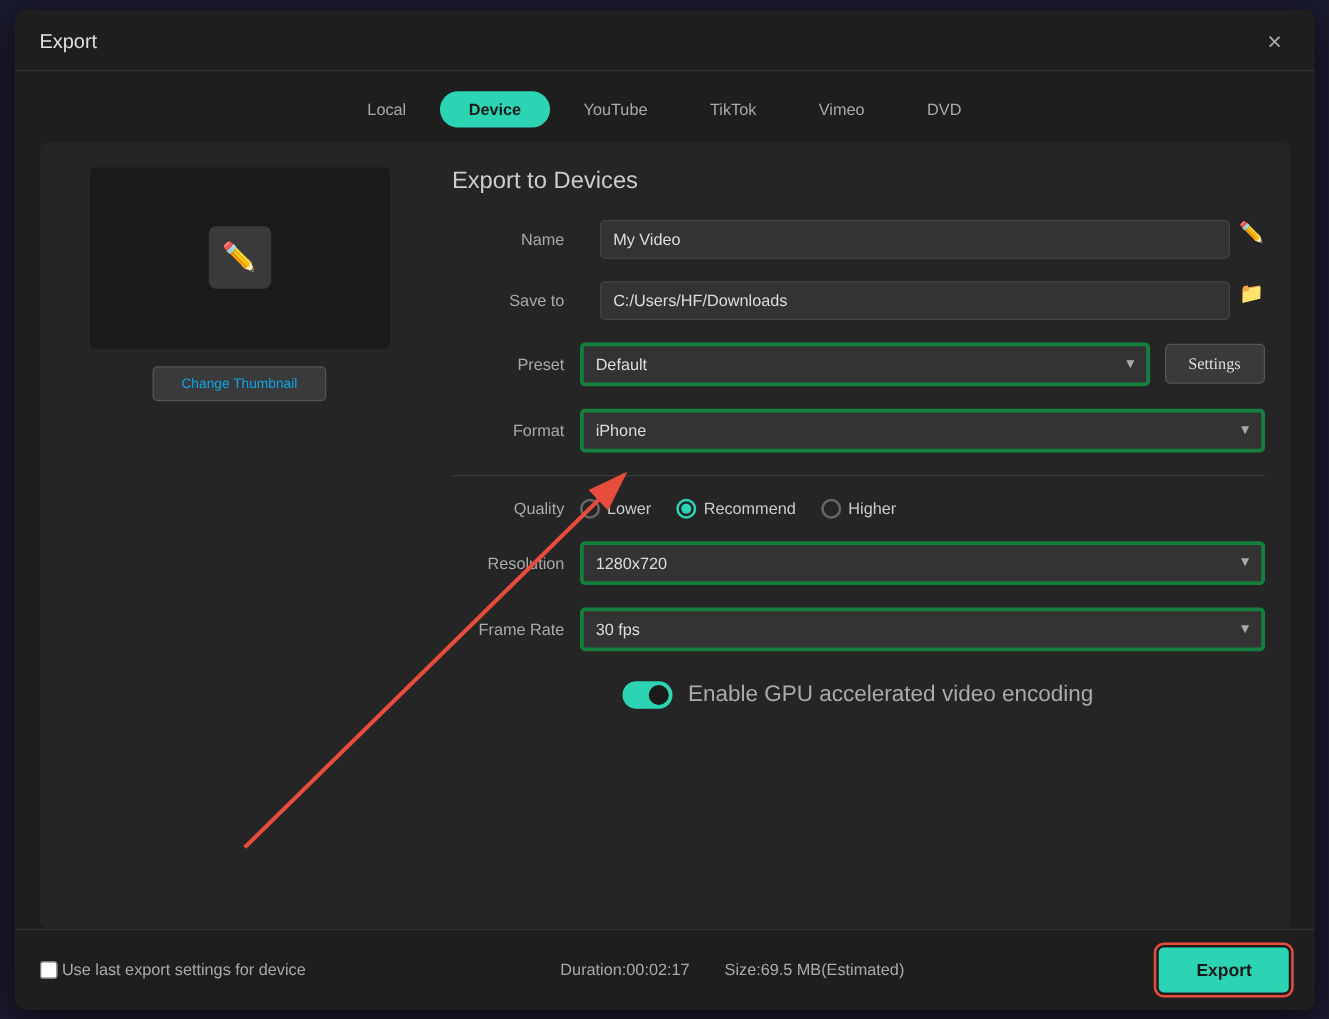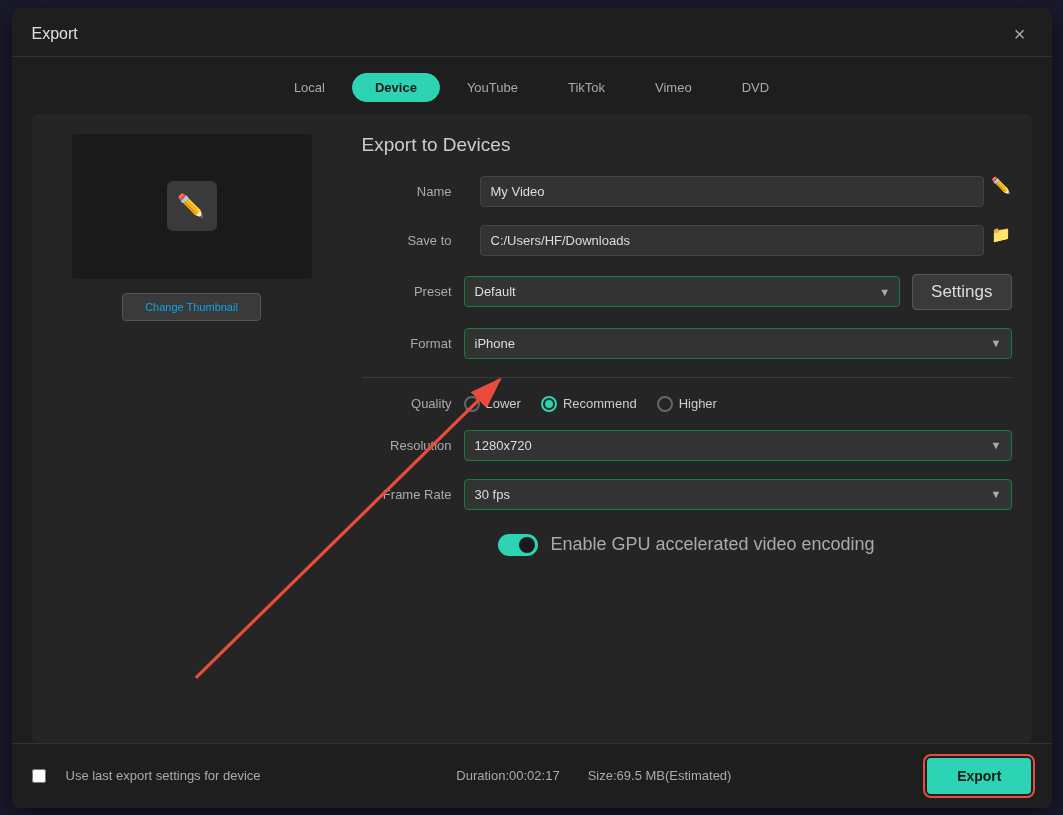--- a/index.html
+++ b/index.html
@@ -160,21 +160,21 @@
       font-size: 16px;
       cursor: pointer;
     }
     .select-wrap {
       flex: 1;
       position: relative;
     }
     .form-select {
       width: 100%;
       background: #333;
-      border: 1px solid #15803d;
+      border: 3px solid #15803d;
       border-radius: 4px;
       color: #ddd;
       padding: 7px 30px 7px 10px;
       font-size: 13px;
       appearance: none;
       cursor: pointer;
       outline: none;
     }
     .select-arrow {
       position: absolute;
@@ -185,22 +185,23 @@
       pointer-events: none;
       font-size: 11px;
     }
     .settings-btn {
       background: #3a3a3a;
       border: 1px solid #555;
       color: #ddd;
       padding: 7px 18px;
       border-radius: 4px;
       cursor: pointer;
-      font-size: 17px;
+      font-size: 13px;
       flex-shrink: 0;
+      font-family: Liberation Serif, serif;
     }
     .divider {
       border: none;
       border-top: 1px solid #3a3a3a;
       margin: 8px 0 18px 0;
     }
     .quality-row {
       display: flex;
       align-items: center;
       gap: 20px;
@@ -274,21 +275,21 @@
     .footer {
       display: flex;
       align-items: center;
       justify-content: space-between;
       padding: 14px 20px;
       border-top: 1px solid #333;
     }
     .footer-left {
       display: flex;
       align-items: center;
-      gap: 20px;
+      gap: 4px;
     }
     .footer-checkbox {
       width: 14px;
       height: 14px;
       cursor: pointer;
       accent-color: #2dd4b4;
     }
     .footer-check-label {
       font-size: 13px;
       color: #aaa;

